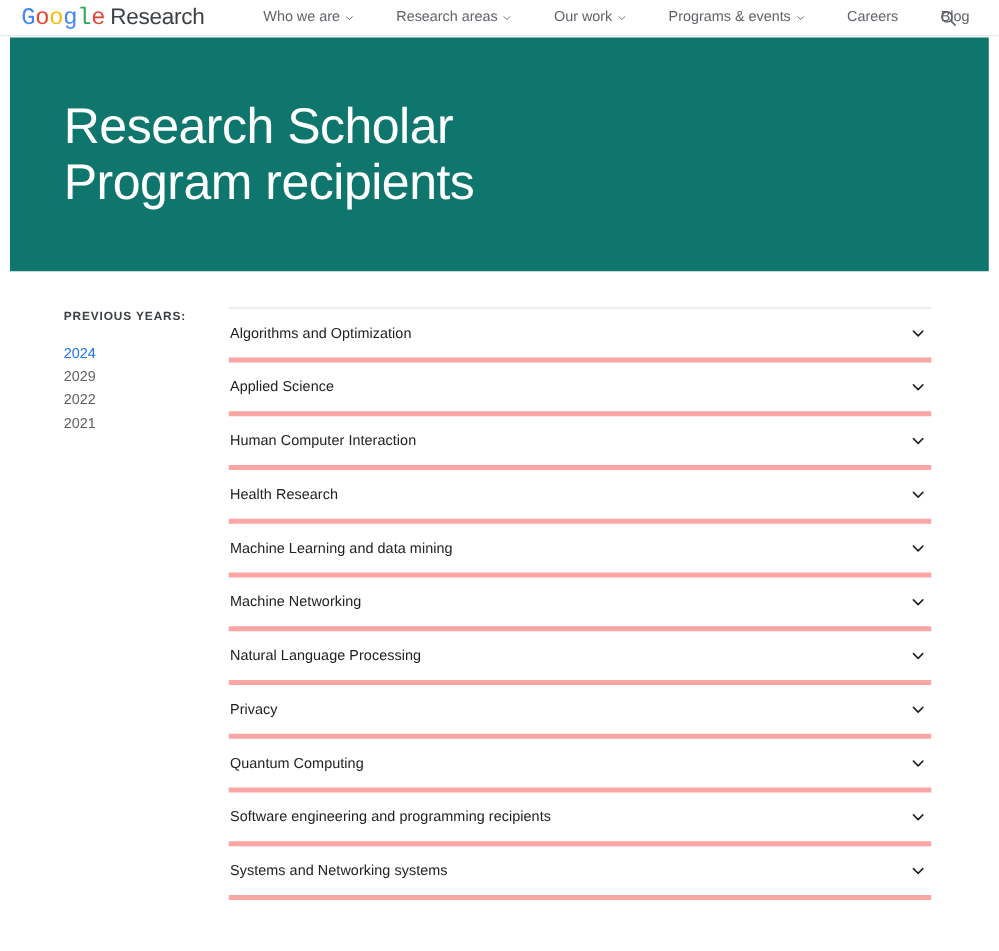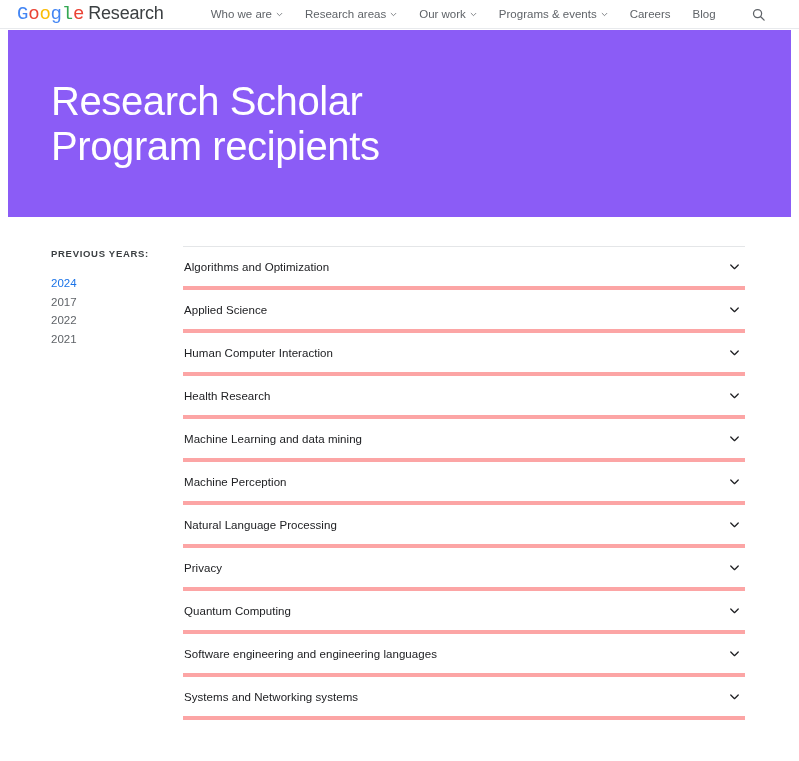--- a/index.html
+++ b/index.html
@@ -38,21 +38,21 @@
     margin-left: 4px;
     color: #3c4043;
     font-weight: 400;
     font-size: 18px;
   }
 
   .navlinks {
     display: flex;
     align-items: flex-end;
     margin-left: 36px;
-    gap: 0px;
+    gap: 12px;
   }
   .navitem {
     display: flex;
     align-items: center;
     color: #5f6368;
     font-size: 11.5px;
     padding: 0 11px;
     white-space: nowrap;
     cursor: pointer;
     line-height: 29px;
@@ -75,21 +75,21 @@
     cursor: pointer;
     display: flex;
     align-items: center;
     justify-content: center;
   }
 
   
   .hero {
     margin: 1px 8px 0 8px;
     height: 187px;
-    background: #8b5cf6;
+    background: #0f766e;
     display: flex;
     align-items: center;
     padding-left: 43px;
   }
   .hero-title {
     color: #ffffff;
     font-size: 40px;
     font-weight: 300;
     line-height: 1.12;
     letter-spacing: -0.4px;
@@ -216,21 +216,21 @@
 <div class="hero">
   <h1 class="hero-title">Research Scholar Program recipients</h1>
 </div>
 
 <div class="content">
 
   <aside class="sidebar">
     <div class="sidebar-label">PREVIOUS YEARS:</div>
     <ul class="year-list">
         <li class="year-item active" style="color: rgb(26, 115, 232);">2024</li>
-        <li class="year-item">2017</li>
+        <li class="year-item">2029</li>
         <li class="year-item">2022</li>
         <li class="year-item">2021</li>
       </ul>
   </aside>
 
   <section class="accordion">
       <div class="acc-row">
         <span class="acc-label">Algorithms and Optimization</span>
         <span class="acc-chevron">
           <svg width="15" height="15" viewBox="0 0 24 24" fill="none" stroke="#202124" stroke-width="2" stroke-linecap="round" stroke-linejoin="round">
@@ -264,21 +264,21 @@
       </div>
       <div class="acc-row">
         <span class="acc-label">Machine Learning and data mining</span>
         <span class="acc-chevron">
           <svg width="15" height="15" viewBox="0 0 24 24" fill="none" stroke="#202124" stroke-width="2" stroke-linecap="round" stroke-linejoin="round">
             <polyline points="6,9.5 12,15.5 18,9.5"></polyline>
           </svg>
         </span>
       </div>
       <div class="acc-row">
-        <span class="acc-label">Machine Perception</span>
+        <span class="acc-label">Machine Networking</span>
         <span class="acc-chevron">
           <svg width="15" height="15" viewBox="0 0 24 24" fill="none" stroke="#202124" stroke-width="2" stroke-linecap="round" stroke-linejoin="round">
             <polyline points="6,9.5 12,15.5 18,9.5"></polyline>
           </svg>
         </span>
       </div>
       <div class="acc-row">
         <span class="acc-label">Natural Language Processing</span>
         <span class="acc-chevron">
           <svg width="15" height="15" viewBox="0 0 24 24" fill="none" stroke="#202124" stroke-width="2" stroke-linecap="round" stroke-linejoin="round">
@@ -296,21 +296,21 @@
       </div>
       <div class="acc-row">
         <span class="acc-label">Quantum Computing</span>
         <span class="acc-chevron">
           <svg width="15" height="15" viewBox="0 0 24 24" fill="none" stroke="#202124" stroke-width="2" stroke-linecap="round" stroke-linejoin="round">
             <polyline points="6,9.5 12,15.5 18,9.5"></polyline>
           </svg>
         </span>
       </div>
       <div class="acc-row">
-        <span class="acc-label">Software engineering and engineering languages</span>
+        <span class="acc-label">Software engineering and programming recipients</span>
         <span class="acc-chevron">
           <svg width="15" height="15" viewBox="0 0 24 24" fill="none" stroke="#202124" stroke-width="2" stroke-linecap="round" stroke-linejoin="round">
             <polyline points="6,9.5 12,15.5 18,9.5"></polyline>
           </svg>
         </span>
       </div>
       <div class="acc-row">
         <span class="acc-label">Systems and Networking systems</span>
         <span class="acc-chevron">
           <svg width="15" height="15" viewBox="0 0 24 24" fill="none" stroke="#202124" stroke-width="2" stroke-linecap="round" stroke-linejoin="round">

